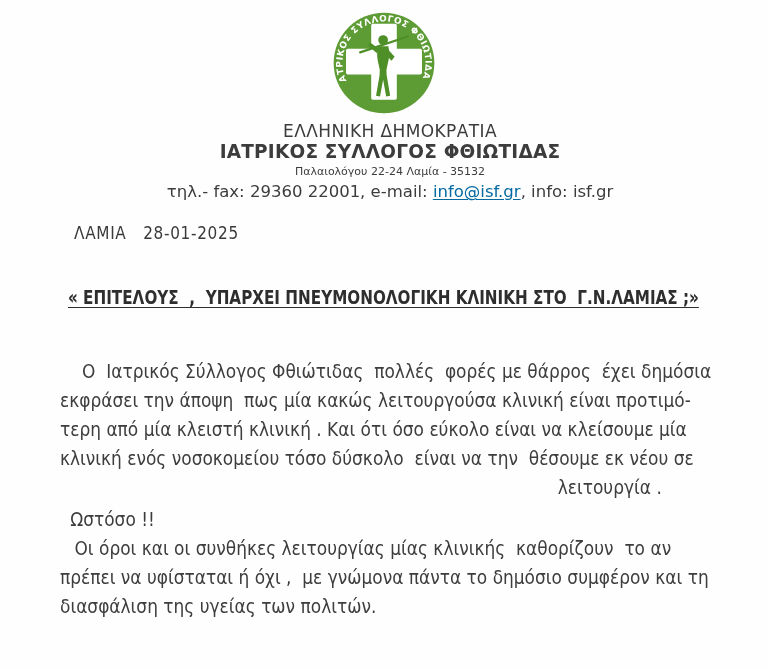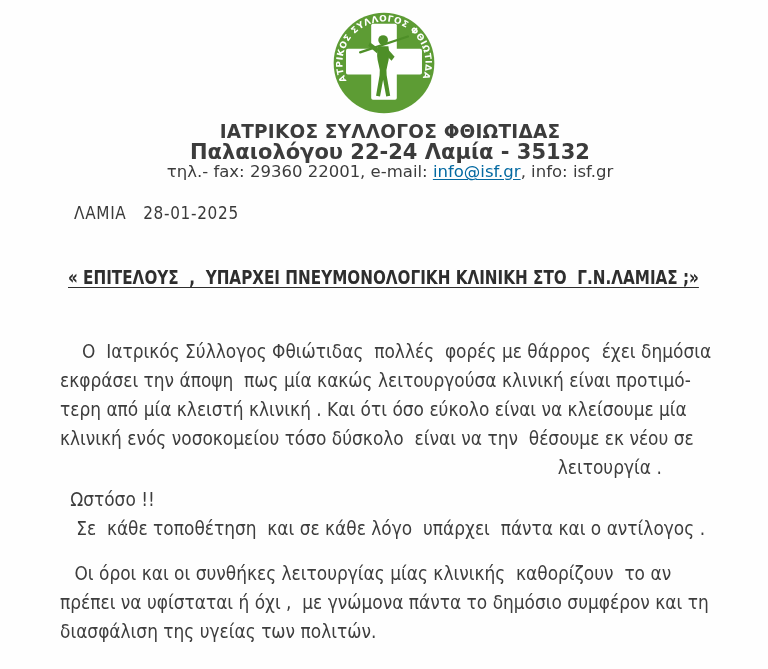--- a/index.html
+++ b/index.html
@@ -8,21 +8,21 @@
     position:relative; width:768px; height:669px; overflow:hidden;
     background:#fefefe; color:#3b3b3b;
     font-family:"DejaVu Sans","Liberation Sans",sans-serif;
   }
   .logo-wrap { display:flex; justify-content:center; padding-top:10px; }
   .logo-wrap svg { width:106px; height:106px; }
 
   .hdr { text-align:center; margin-top:5px; margin-left:12px; color:#3c3c3c; }
   .hdr-republic { font-size:17px; line-height:20px; letter-spacing:0.4px; }
   .hdr-org { font-size:18.5px; line-height:21px; font-weight:bold; letter-spacing:0.2px; }
-  .hdr-addr { font-size:21px; line-height:20px;font-weight:bold; }
+  .hdr-addr { font-size:11px; line-height:20px; }
   .hdr-contact { font-size:16.5px; line-height:20px; white-space:pre; }
   .email { color:#0369a1; text-decoration:underline; text-underline-offset:2px; cursor:pointer; }
 
   .condensed { transform:scaleX(0.85); transform-origin:0 0; }
 
   .dateline {
     margin:20px 0 0 74px; font-size:18px; line-height:22px;
     letter-spacing:0.8px; white-space:pre; color:#3a3a3a;
   }
 
@@ -64,20 +64,21 @@
         <line x1="33" y1="48" x2="87" y2="30" stroke="#4e8f28" stroke-width="2.6" stroke-linecap="round"></line>
         <circle cx="59" cy="34" r="5.5"></circle>
         <path d="M53 41 Q51 52 54 62 Q56 68 55 74 L51 97 L55.5 98 L59 79 L62.5 98 L67 97 L63 74 Q62 68 64 62 Q67 52 65 41 Z"></path>
         <path d="M54 44 L44 36.5 L42.2 40.5 L52 49 Z"></path>
         <path d="M64 44 L72 53 L68.5 57.5 L61.5 50 Z"></path>
       </g>
     </svg>
   </div>
 
   <div class="hdr">
+    <div class="hdr-republic">ΕΛΛΗΝΙΚΗ ΔΗΜΟΚΡΑΤΙΑ</div>
     <div class="hdr-org">ΙΑΤΡΙΚΟΣ ΣΥΛΛΟΓΟΣ ΦΘΙΩΤΙΔΑΣ</div>
     <div class="hdr-addr">Παλαιολόγου 22-24 Λαμία - 35132</div>
     <div class="hdr-contact"><span>τηλ.- fax: 29360 22001, e-mail: </span><span class="email">info@isf.gr</span><span>, info: </span><span>isf.gr</span></div>
   </div>
 
   <div class="dateline condensed">ΛΑΜΙΑ   28-01-2025</div>
 
   <div class="doc-title">« ΕΠΙΤΕΛΟΥΣ  ,  ΥΠΑΡΧΕΙ ΠΝΕΥΜΟΝΟΛΟΓΙΚΗ ΚΛΙΝΙΚΗ ΣΤΟ  Γ.Ν.ΛΑΜΙΑΣ ;»</div>
 
   <div class="bodytext">
@@ -87,23 +88,20 @@
       <div class="bline condensed">εκφράσει την άποψη  πως μία κακώς λειτουργούσα κλινική είναι προτιμό-</div>
       <div class="bline condensed">τερη από μία κλειστή κλινική . Και ότι όσο εύκολο είναι να κλείσουμε μία</div>
       <div class="bline condensed">κλινική ενός νοσοκομείου τόσο δύσκολο  είναι να την  θέσουμε εκ νέου σε</div>
       <div class="bline condensed">λειτουργία .</div>
     </div>
 
     <div class="para gap-md">
       <div class="bline condensed ind-2">Ωστόσο !!</div>
     </div>
 
-    <div class="para gap-lg">
-      <div class="bline condensed ind-3">Σε  κάθε τοποθέτηση  και σε κάθε λόγο  υπάρχει  πάντα και ο αντίλογος .</div>
-    </div>
 
     <div class="para">
       <div class="bline condensed ind-4">Οι όροι και οι συνθήκες λειτουργίας μίας κλινικής  καθορίζουν  το αν</div>
       <div class="bline condensed">πρέπει να υφίσταται ή όχι ,  με γνώμονα πάντα το δημόσιο συμφέρον και τη</div>
       <div class="bline condensed">διασφάλιση της υγείας των πολιτών.</div>
     </div>
 
   </div>
 </div>
 

